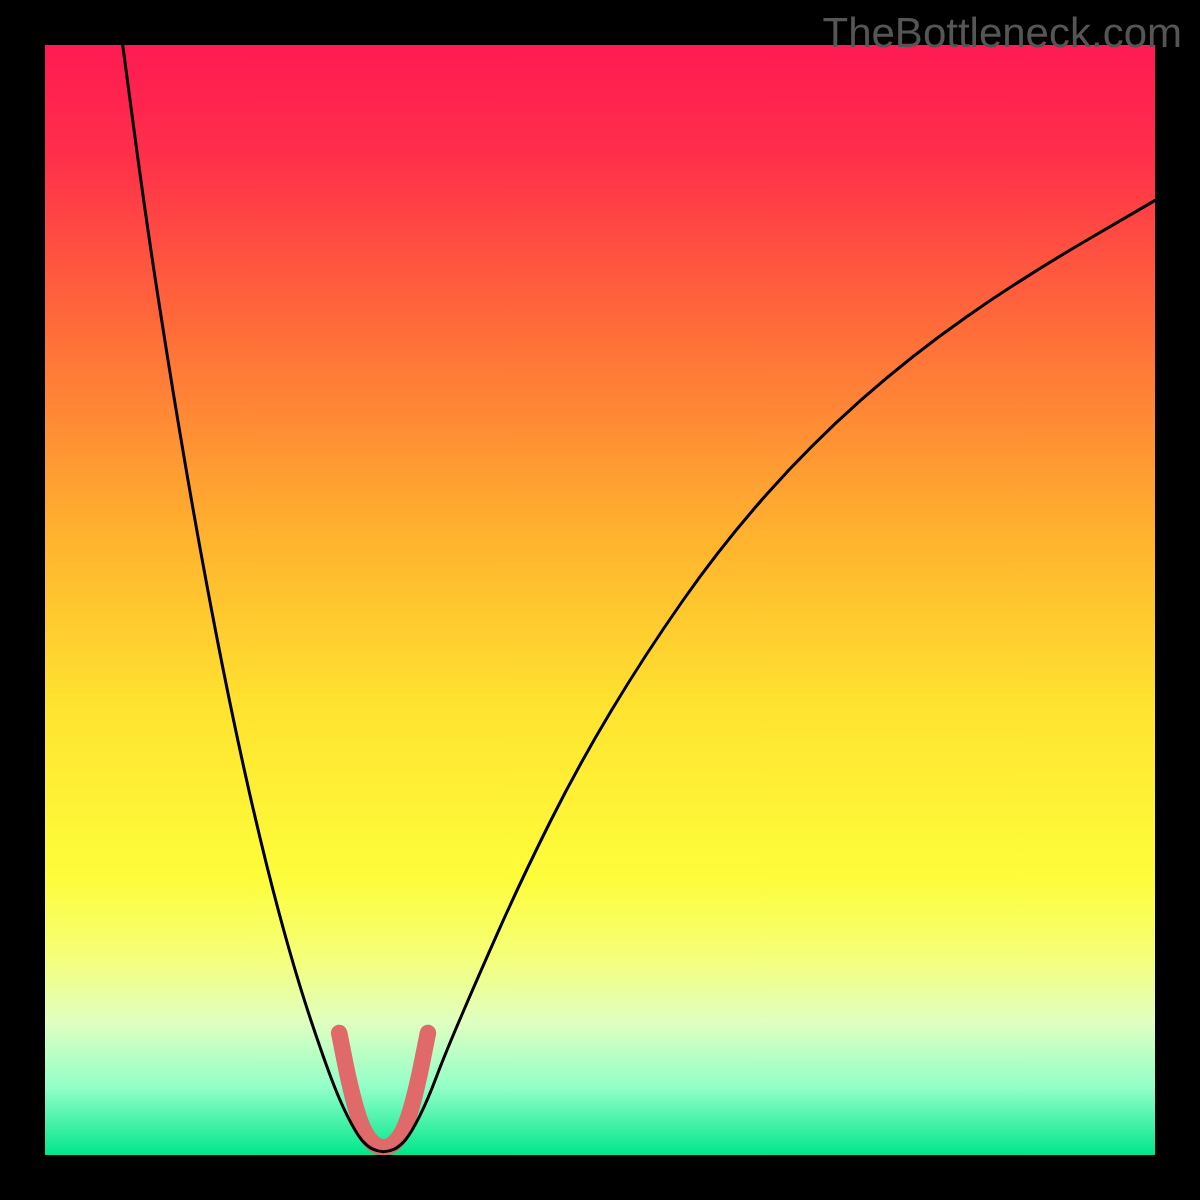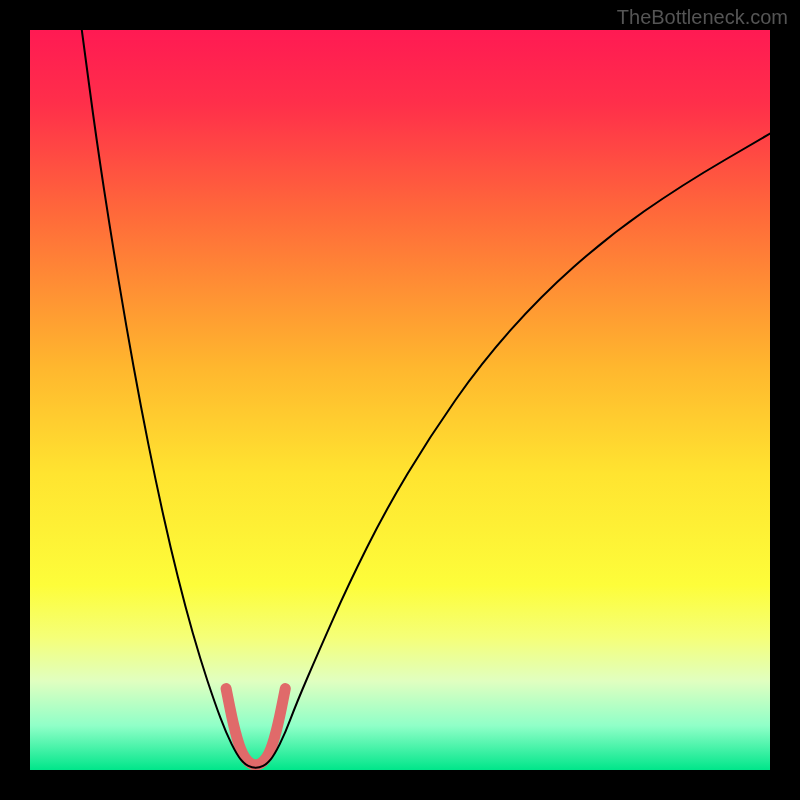--- a/index.html
+++ b/index.html
@@ -16,21 +16,21 @@
     left: 30px;
     top: 30px;
     width: 740px;
     height: 740px;
   }
   .watermark {
     position: absolute;
     top: 6px;
     right: 12px;
     color: #555;
-    font-size: 20px;
+    font-size: 28px;
     font-weight: 500;
     z-index: 10;
   }
   svg {
     display: block;
   }
 </style>
 </head>
 <body>
 

